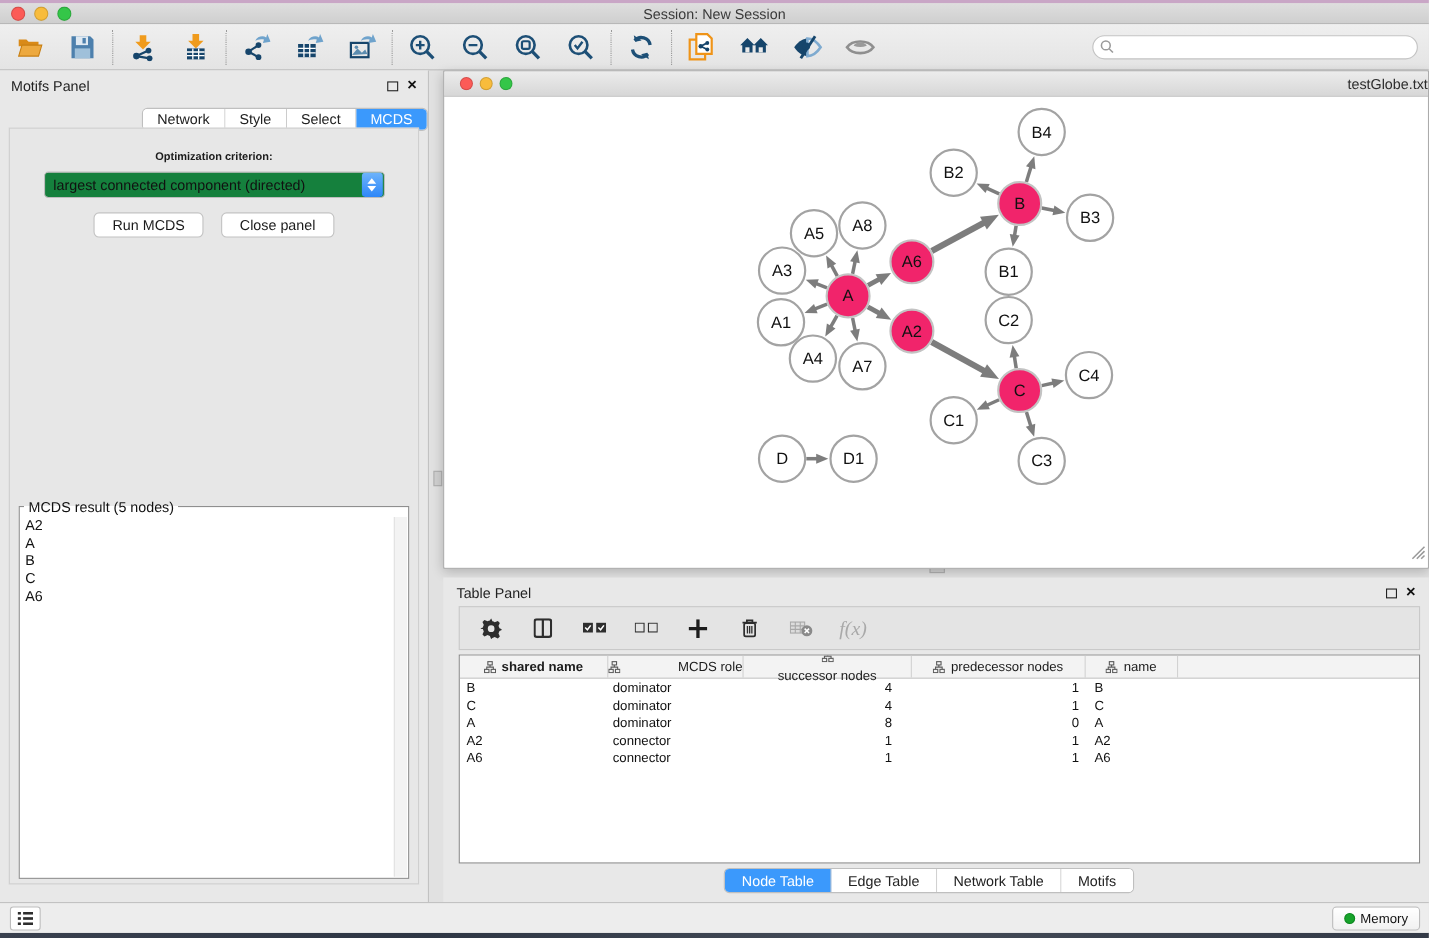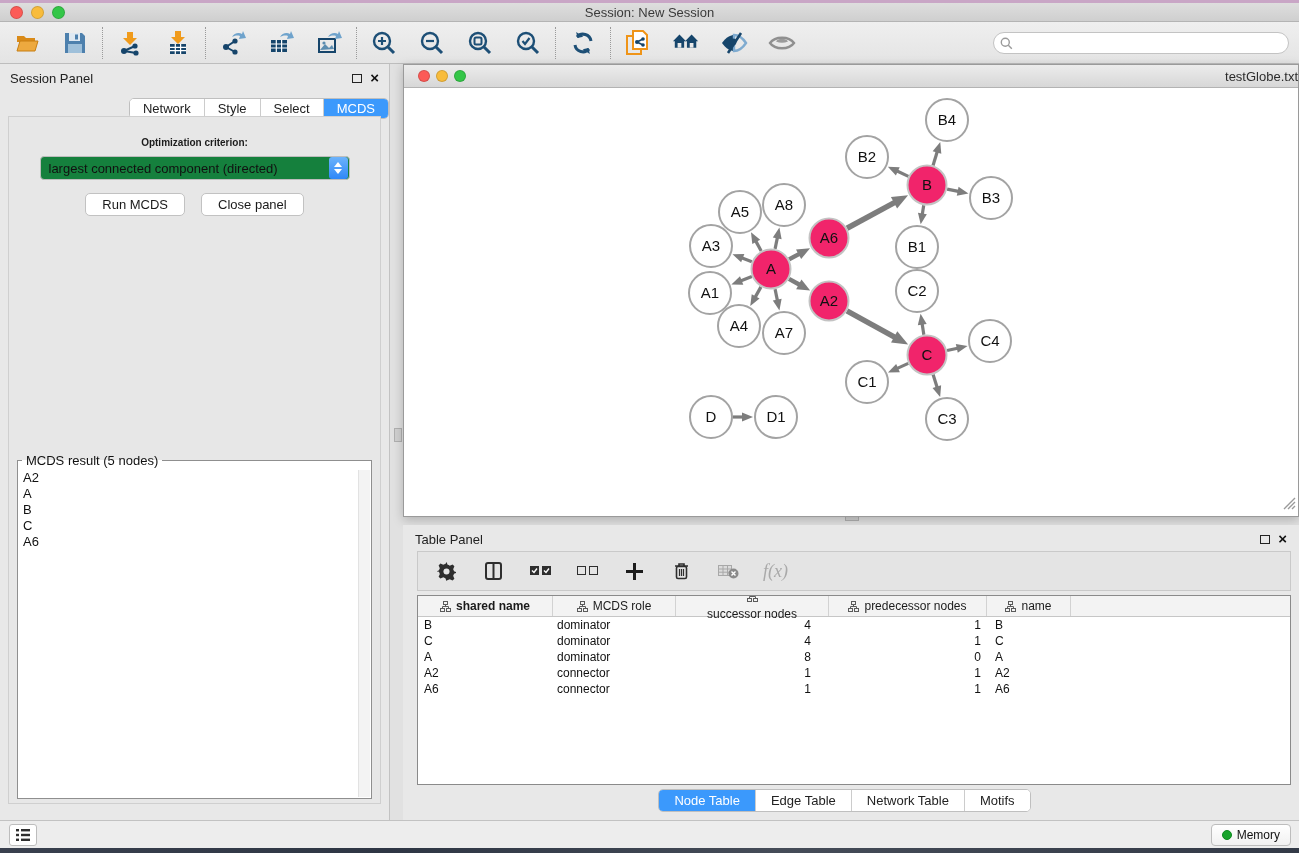--- a/index.html
+++ b/index.html
@@ -259,21 +259,21 @@
       <svg width="13" height="13" viewBox="0 0 13 13">
           <circle cx="5.3" cy="5.3" r="4" fill="none" stroke="#9a9a9a" stroke-width="1.4"></circle>
           <path d="M8.3 8.3l3.5 3.5" stroke="#9a9a9a" stroke-width="1.4"></path>
         </svg>
     </span>
   </div>
 </div>
 
 <div class="abs control-panel">
   <div class="panel-head">
-    <span class="panel-title">Session Panel</span>
+    <span class="panel-title">Motifs Panel</span>
     <span class="panel-icons">
       <span class="float-ico"></span>
       <span class="close-ico">×</span>
     </span>
   </div>
   <div class="cp-tabs">
     <span class="seg" id="cp-tabs">
         <span class="tab">Network</span>
         <span class="tab">Style</span>
         <span class="tab">Select</span>
@@ -513,21 +513,21 @@
           <span style="display: inline-flex;">
             <svg width="11" height="11" viewBox="0 0 11 11">
               <rect x="3.5" y="0.5" width="4" height="3" fill="none" stroke="#5a5a5a"></rect>
               <rect x="0.5" y="7.5" width="4" height="3" fill="none" stroke="#5a5a5a"></rect>
               <rect x="6.5" y="7.5" width="4" height="3" fill="none" stroke="#5a5a5a"></rect>
               <path d="M5.5 3.5V5.5M2.5 7.5v-2h6v2" fill="none" stroke="#5a5a5a"></path>
             </svg>
           </span>
           <span>shared name</span>
         </div>
-        <div class="th" style="width: 123px;">
+        <div class="th" style="width: 123px; justify-content: space-between;">
           <span style="display: inline-flex;">
             <svg width="11" height="11" viewBox="0 0 11 11">
               <rect x="3.5" y="0.5" width="4" height="3" fill="none" stroke="#5a5a5a"></rect>
               <rect x="0.5" y="7.5" width="4" height="3" fill="none" stroke="#5a5a5a"></rect>
               <rect x="6.5" y="7.5" width="4" height="3" fill="none" stroke="#5a5a5a"></rect>
               <path d="M5.5 3.5V5.5M2.5 7.5v-2h6v2" fill="none" stroke="#5a5a5a"></path>
             </svg>
           </span>
           <span>MCDS role</span>
         </div>

